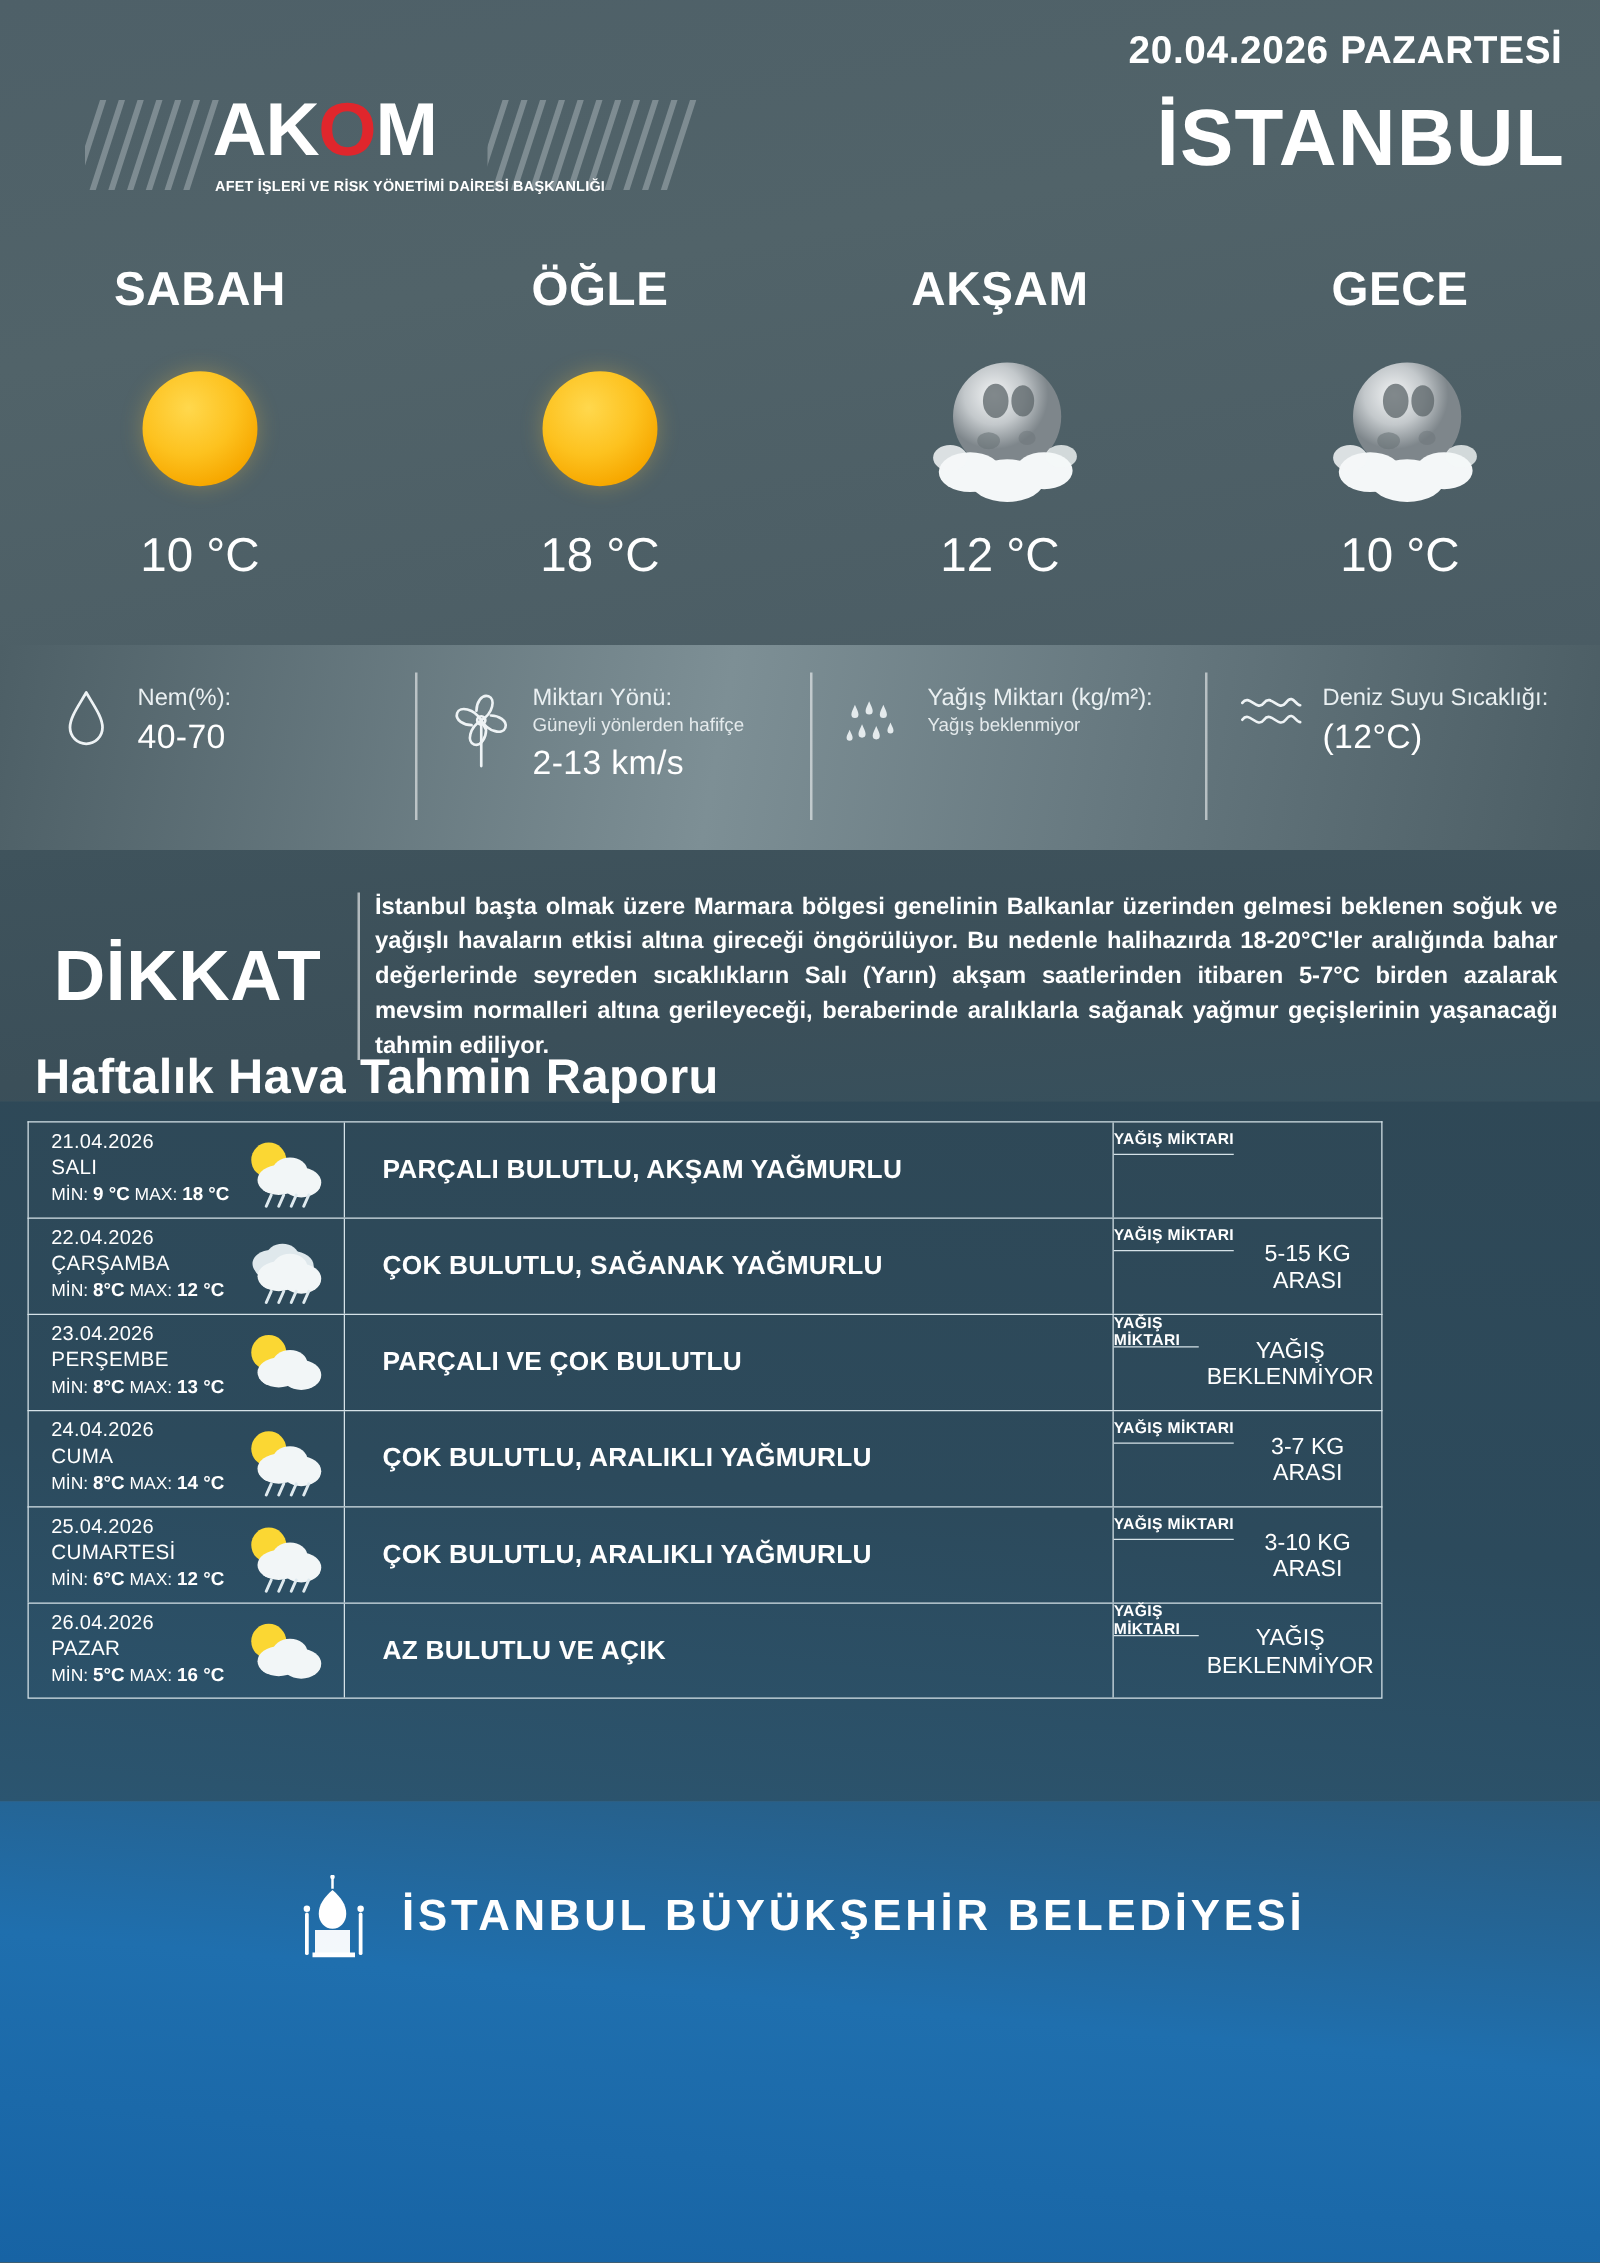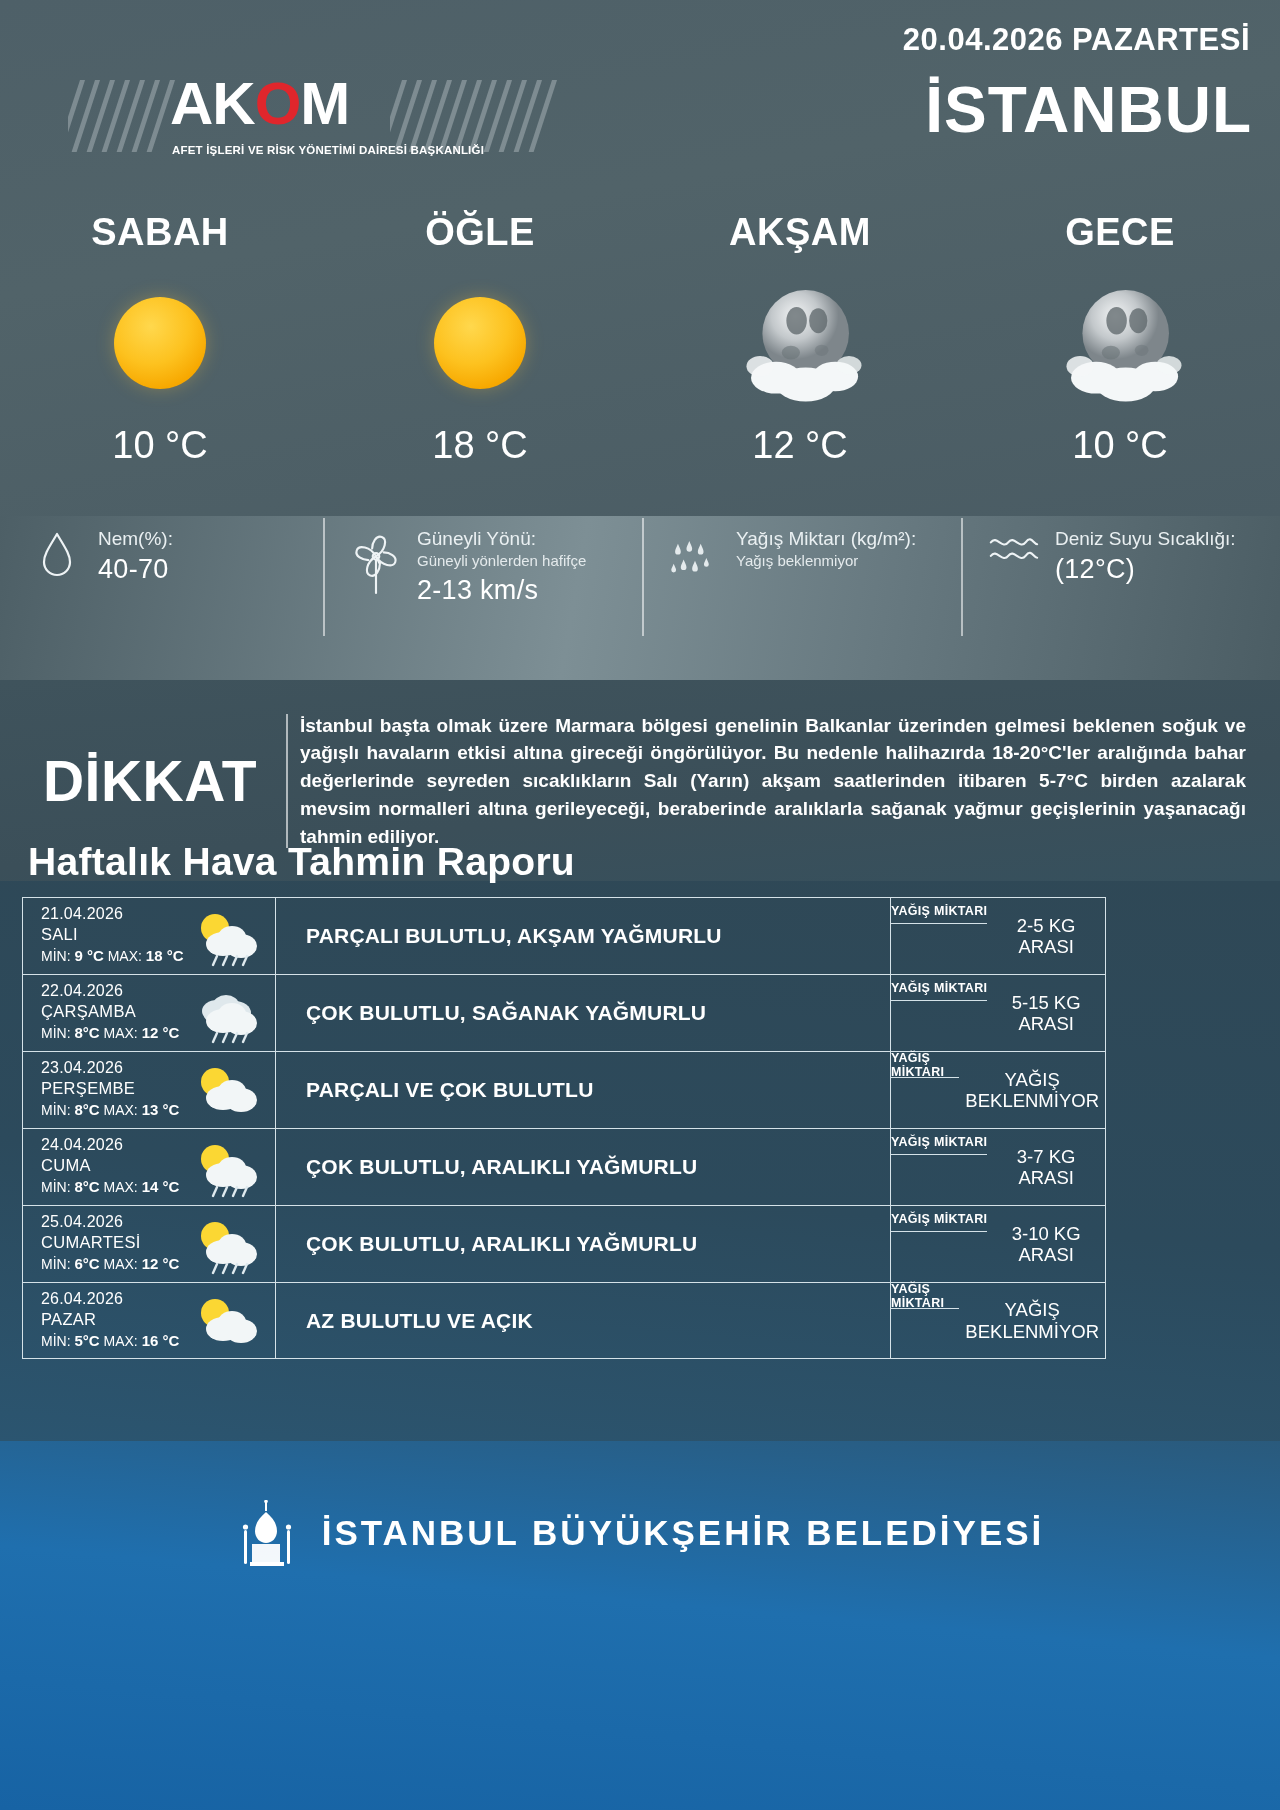--- a/index.html
+++ b/index.html
@@ -45,22 +45,22 @@
   .day { flex:1; position:relative; text-align:center; }
   .day-label { font-size:38px; font-weight:bold; color:#fff; letter-spacing:.5px; }
   .day-icon { height:150px; display:flex; align-items:center; justify-content:center;
               margin-top:14px; }
   .day-temp { font-size:38px; font-weight:500; color:#fff; margin-top:6px; }
   .sun { width:92px; height:92px; border-radius:50%;
          background:radial-gradient(circle at 40% 32%,#ffd84d 0%,#fdc21f 45%,#f7a800 75%,#ef9a00 100%);
          filter:blur(.4px); box-shadow:0 0 18px rgba(255,200,60,.28); }
 
   
-  .info { position:absolute; left:4px; right:0; top:524px; height:150px; display:flex;
-          align-items:flex-start; color:#eef3f5; }
+  .info { position:absolute; left:16px; right:0; top:524px; height:150px; display:flex;
+          align-items:center; color:#eef3f5; }
   .info-cell { flex:1; display:flex; align-items:flex-start; gap:14px; padding:0 10px 0 26px;
                position:relative; height:110px; }
   .info-cell + .info-cell::before { content:""; position:absolute; left:0; top:-6px;
                width:2px; height:118px; background:rgba(255,255,255,.55); }
   .ic { flex:0 0 auto; width:54px; display:flex; justify-content:center; padding-top:6px; }
   .info-txt { padding-top:4px; }
   .info-title { font-size:19px; color:#eaf0f2; }
   .info-note { font-size:15px; color:#e4eaec; line-height:1.25; margin-top:2px; }
   .info-val { font-size:27px; color:#fff; margin-top:4px; letter-spacing:.3px; }
 
@@ -229,21 +229,21 @@
       </div>
       <div class="info-cell">
         <div class="ic">
           <svg width="56" height="66" viewBox="0 0 56 66">
       <path stroke="#eef3f5" fill="none" stroke-width="2.2" stroke-linecap="round" stroke-linejoin="round" d="M28 26c-6-10-18-12-20-6s6 10 12 10M28 26c10-6 12-18 6-20s-10 6-10 12M28 26c6 10 18 12 20 6s-6-10-12-10M28 26c-10 6-12 18-6 20s10-6 10-12z"></path>
       <circle cx="28" cy="26" r="3.4" stroke="#eef3f5" fill="none" stroke-width="2.2" stroke-linecap="round" stroke-linejoin="round"></circle>
             <line stroke="#eef3f5" fill="none" stroke-width="2.2" stroke-linecap="round" stroke-linejoin="round" x1="28" y1="30" x2="28" y2="64"></line>
           </svg>
         </div>
      <div class="info-txt">
-       <div class="info-title">Güneyli Yönü:</div>
+       <div class="info-title">Miktarı Yönü:</div>
        <div class="info-note">Güneyli yönlerden hafifçe</div>
        <div class="info-val">2-13 km/s</div>
      </div>
       </div>
       <div class="info-cell">
         <div class="ic">
           <svg width="76" height="66" viewBox="0 0 76 66">
       <g fill="#eef3f5" opacity=".92">
         <path d="M14 6c2 5 4 8 4 11a4 4 0 0 1-8 0c0-3 2-6 4-11z"></path>
         <path d="M30 2c2 5 4 8 4 11a4 4 0 0 1-8 0c0-3 2-6 4-11z"></path>
@@ -307,21 +307,20 @@
       <line x1="32" y1="50" x2="28" y2="59"></line>
                 <line x1="42" y1="50" x2="38" y2="59"></line>
       <line x1="52" y1="50" x2="48" y2="59"></line>
                 <line x1="62" y1="50" x2="58" y2="59"></line>
               </g>
             </svg></div>
     </div>
     <div class="c-desc">PARÇALI BULUTLU, AKŞAM YAĞMURLU</div>
     <div class="c-prec">
       <div class="p-head">YAĞIŞ MİKTARI</div>
-      <div class="p-val">2-5 KG ARASI</div>
     </div>
       </div>
       <div class="row">
         <div class="c-date">
       <div class="d1">22.04.2026</div>
       <div class="d2">ÇARŞAMBA</div>
       <div class="d3">
         <span>MİN:</span>
         <b>8°C</b>
         <span>MAX:</span>

